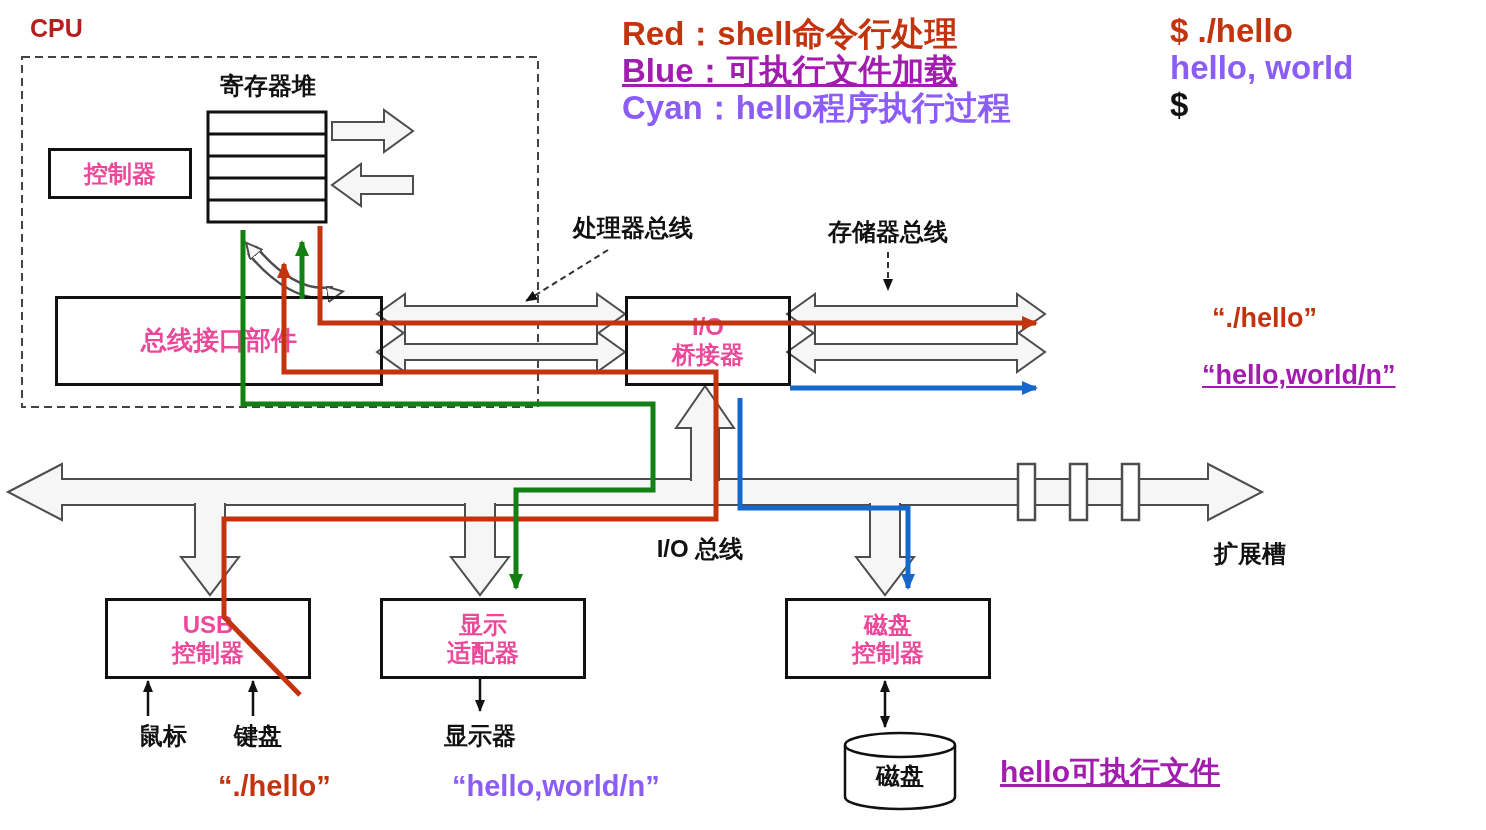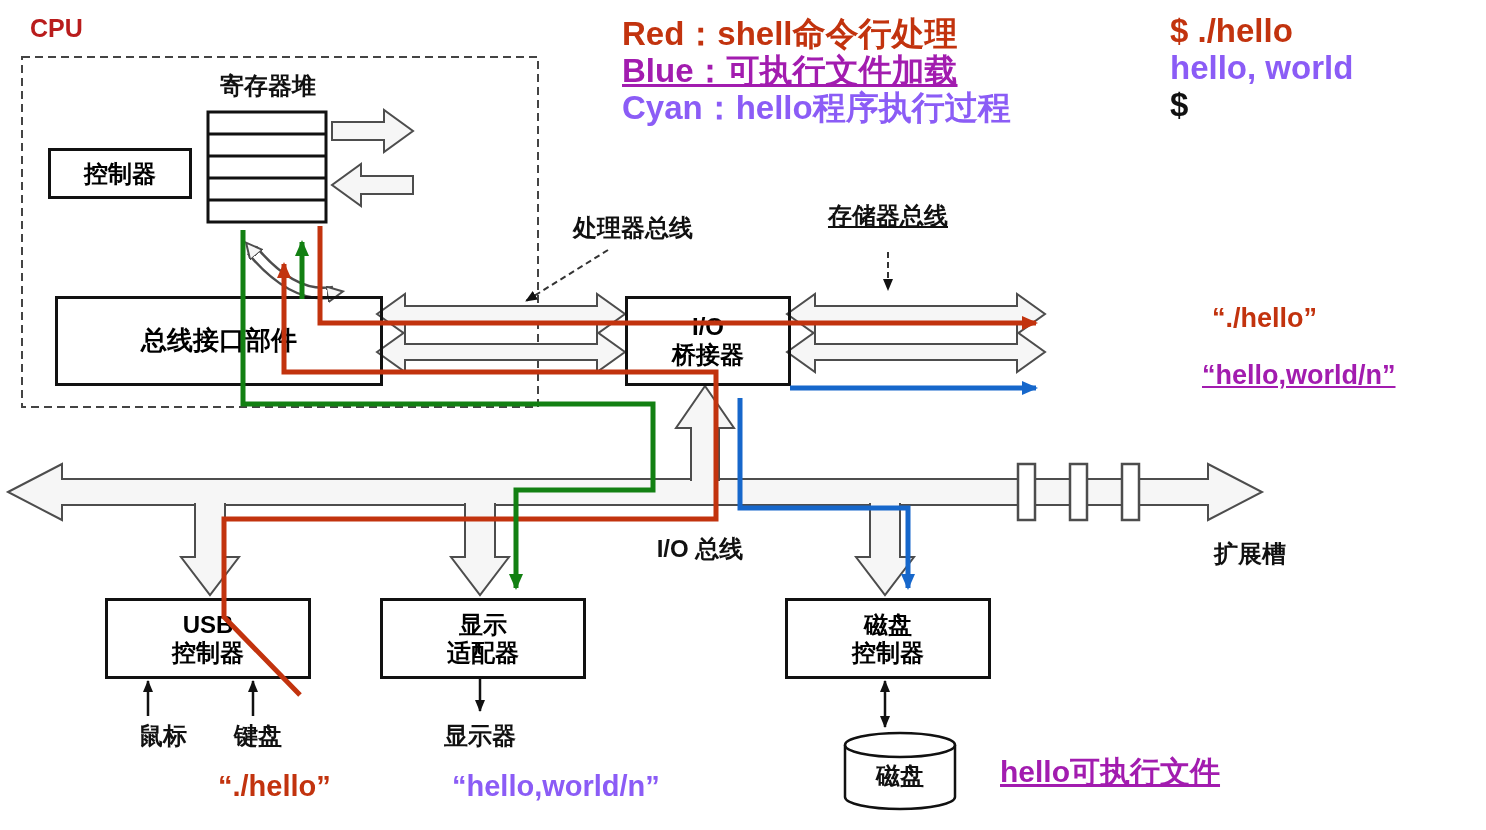--- a/index.html
+++ b/index.html
@@ -6,21 +6,21 @@
   .canvas{
     position:relative;width:1486px;height:830px;background:#fff;overflow:hidden;
     font-family:"Liberation Sans","DejaVu Sans",sans-serif;
   }
   svg.layer{position:absolute;left:0;top:0;}
   .shapes{z-index:1;}
   .paths{z-index:3;}
   .box{
     position:absolute;border:3px solid #111;background:transparent;z-index:2;
     display:flex;flex-direction:column;align-items:center;justify-content:center;
-    font-weight:bold;color:#000000;text-align:center;line-height:1.15;font-size:24px;
+    font-weight:bold;color:#ec4899;text-align:center;line-height:1.15;font-size:24px;
   }
   .lbl{
     position:absolute;z-index:2;font-weight:bold;color:#111;white-space:nowrap;font-size:24px;
   }
   .center{text-align:center;}
   .txt-red{color:#c2330e;}
   .txt-blue{color:#a21caf;text-decoration:underline;}
   .txt-green{color:#8b5cf6;}
   .big{font-size:33px;}
 </style>
@@ -133,21 +133,21 @@
     <span>磁盘</span>
     <span>控制器</span>
   </div>
 
   <div class="lbl" style="left:30px;top:14px;font-size:25px;color:#b91c1c;">CPU</div>
 
   <div class="lbl center" style="left:193px;top:70px;width:150px;">寄存器堆</div>
 
   <div class="lbl center" style="left:553px;top:212px;width:160px;">处理器总线</div>
 
-  <div class="lbl center" style="left:808px;top:200px;width:160px;text-decoration:underline;">存储器总线</div>
+  <div class="lbl center" style="left:808px;top:216px;width:160px;">存储器总线</div>
 
   <div class="lbl center" style="left:640px;top:533px;width:120px;">I/O 总线</div>
 
   <div class="lbl center" style="left:1195px;top:538px;width:110px;">扩展槽</div>
 
   <div class="lbl center" style="left:133px;top:720px;width:60px;">鼠标</div>
 
   <div class="lbl center" style="left:228px;top:720px;width:60px;">键盘</div>
 
   <div class="lbl center" style="left:440px;top:720px;width:80px;">显示器</div>

